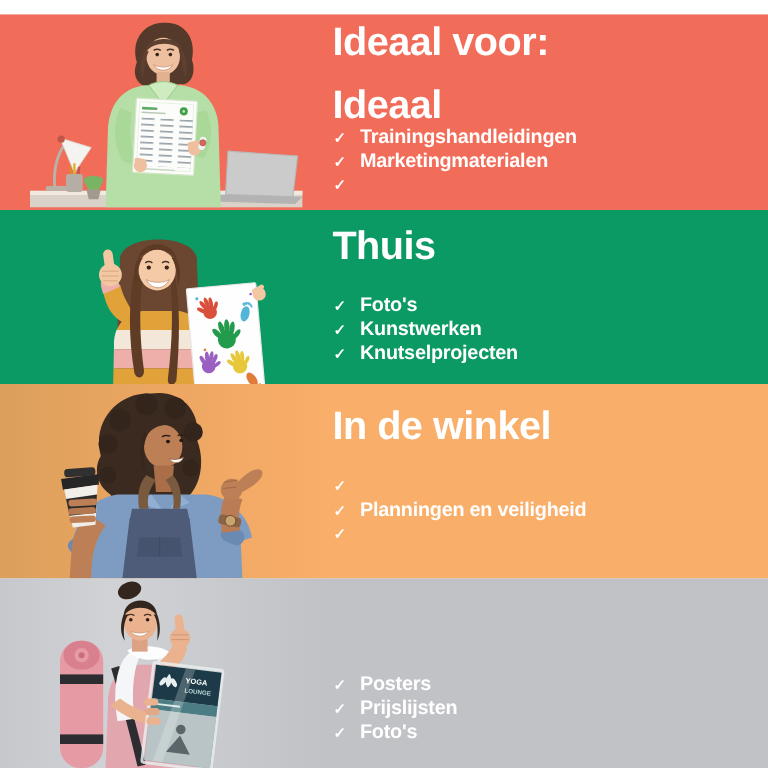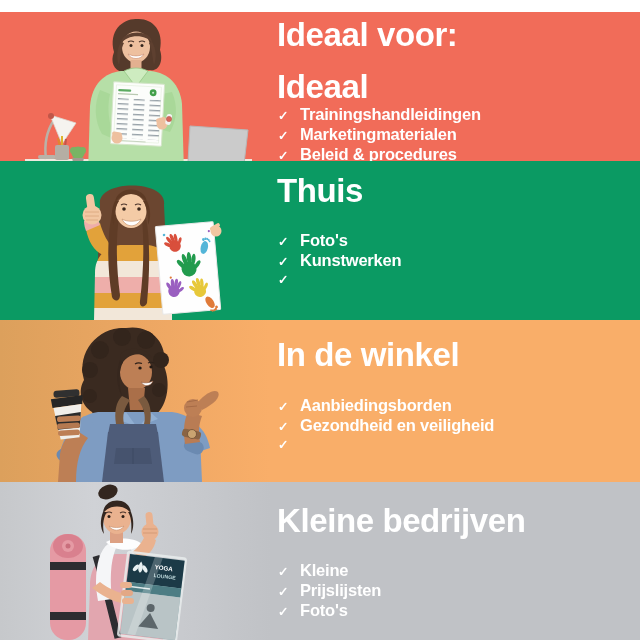--- a/index.html
+++ b/index.html
@@ -1,20 +1,20 @@
 <!DOCTYPE html>
 <html><head>
 <meta charset="utf-8">
 <style>
   html,body{margin:0;padding:0;background:#fff;}
   .poster{position:relative;width:640px;height:640px;overflow:hidden;
           font-family:"Liberation Sans",sans-serif;}
   .band{position:absolute;left:0;width:640px;overflow:hidden;}
   .b0{top:12px;height:201px;}
-  .b1{top:161px;height:159px;}
+  .b1{top:175px;height:159px;}
   .b2{top:320px;height:162px;padding-left:16px;}
   .b3{top:482px;height:158px;}
   .photo{position:absolute;left:0;top:0;display:block;}
   .title,.heading{position:absolute;left:277px;margin:0;color:#fff;
       font-weight:bold;font-size:33px;line-height:1.05;letter-spacing:-0.4px;}
   .title{top:6px;}
   .b0 .heading{top:58px;}
   .b1 .heading{top:13px;}
   .b2 .heading{top:18px;}
   .b3 .heading{top:22px;}
@@ -112,21 +112,20 @@
       <li>
           <span class="chk">✓</span>
           <span>Trainingshandleidingen</span>
         </li>
       <li>
           <span class="chk">✓</span>
           <span>Marketingmaterialen</span>
         </li>
       <li>
           <span class="chk">✓</span>
-          <span>Beleid &amp; procedures</span>
         </li>
     </ul>
   </section>
 
   <section class="band b1" style="background-color: rgb(11, 154, 99);">
     <svg class="photo" width="270" height="159" viewBox="0 0 270 159">
       <defs>
         <g id="hp">
           <circle cx="0" cy="0" r="5"></circle>
           <ellipse cx="-5.2" cy="-3.8" rx="1.5" ry="3.4" transform="rotate(-40 -5.2 -3.8)"></ellipse>
@@ -195,20 +194,21 @@
       <li>
           <span class="chk">✓</span>
           <span>Foto's</span>
         </li>
       <li>
           <span class="chk">✓</span>
           <span>Kunstwerken</span>
         </li>
       <li>
           <span class="chk">✓</span>
+          <span>Knutselprojecten</span>
         </li>
     </ul>
   </section>
 
   <section class="band b2" style="background-color: rgb(249, 174, 105);">
     <svg class="photo" width="270" height="162" viewBox="0 0 270 162">
       <defs>
         <linearGradient id="bg3" x1="0" y1="0" x2="1" y2="0">
           <stop offset="0" stop-color="#dca05c"></stop>
           <stop offset="0.55" stop-color="#eda763"></stop>
@@ -270,25 +270,24 @@
         <g>
           <rect x="182" y="110" width="19" height="8" rx="3" fill="#8a6444" transform="rotate(12 191 114)"></rect>
           <circle cx="192" cy="114" r="4.5" fill="#c9a471" stroke="#6e4e33" stroke-width="0.8"></circle>
         </g>
       </g>
     </svg>
     <h2 class="heading">In de winkel</h2>
     <ul class="list">
       <li>
           <span class="chk">✓</span>
-          <span>Aanbiedingsborden</span>
-        </li>
-      <li>
-          <span class="chk">✓</span>
-          <span>Gezondheid en veiligheid</span>
+        </li>
+      <li>
+          <span class="chk">✓</span>
+          <span>Planningen en veiligheid</span>
         </li>
       <li>
           <span class="chk">✓</span>
         </li>
     </ul>
   </section>
 
   <section class="band b3" style="background-color: rgb(192, 194, 198);">
     <svg class="photo" width="270" height="158" viewBox="0 0 270 158">
       <defs>
@@ -349,25 +348,24 @@
         <rect x="129" y="106.5" width="20" height="1.6" fill="#dfe9ea"></rect>
         <rect x="125" y="112" width="55" height="43" fill="#b9c4c6"></rect>
         <circle cx="152" cy="126" r="4" fill="#5c666a"></circle>
         <path d="M142,146 L162,146 L152,131 Z" fill="#5c666a"></path>
         <path d="M132,155 L150,75 L158,75 L140,155 Z" fill="#ffffff" opacity="0.22"></path>
       </g>
       <rect x="120" y="100" width="12" height="6" rx="3" fill="#eab28f"></rect>
       <rect x="121" y="108" width="12" height="6" rx="3" fill="#e3a886"></rect>
       <rect x="122" y="116" width="12" height="6" rx="3" fill="#eab28f"></rect>
     </svg>
-    <h2 class="heading">Kleine bedrijven</h2>
     <ul class="list">
       <li>
           <span class="chk">✓</span>
-          <span>Kleine</span>
+          <span>Posters</span>
         </li>
       <li>
           <span class="chk">✓</span>
           <span>Prijslijsten</span>
         </li>
       <li>
           <span class="chk">✓</span>
           <span>Foto's</span>
         </li>
     </ul>

